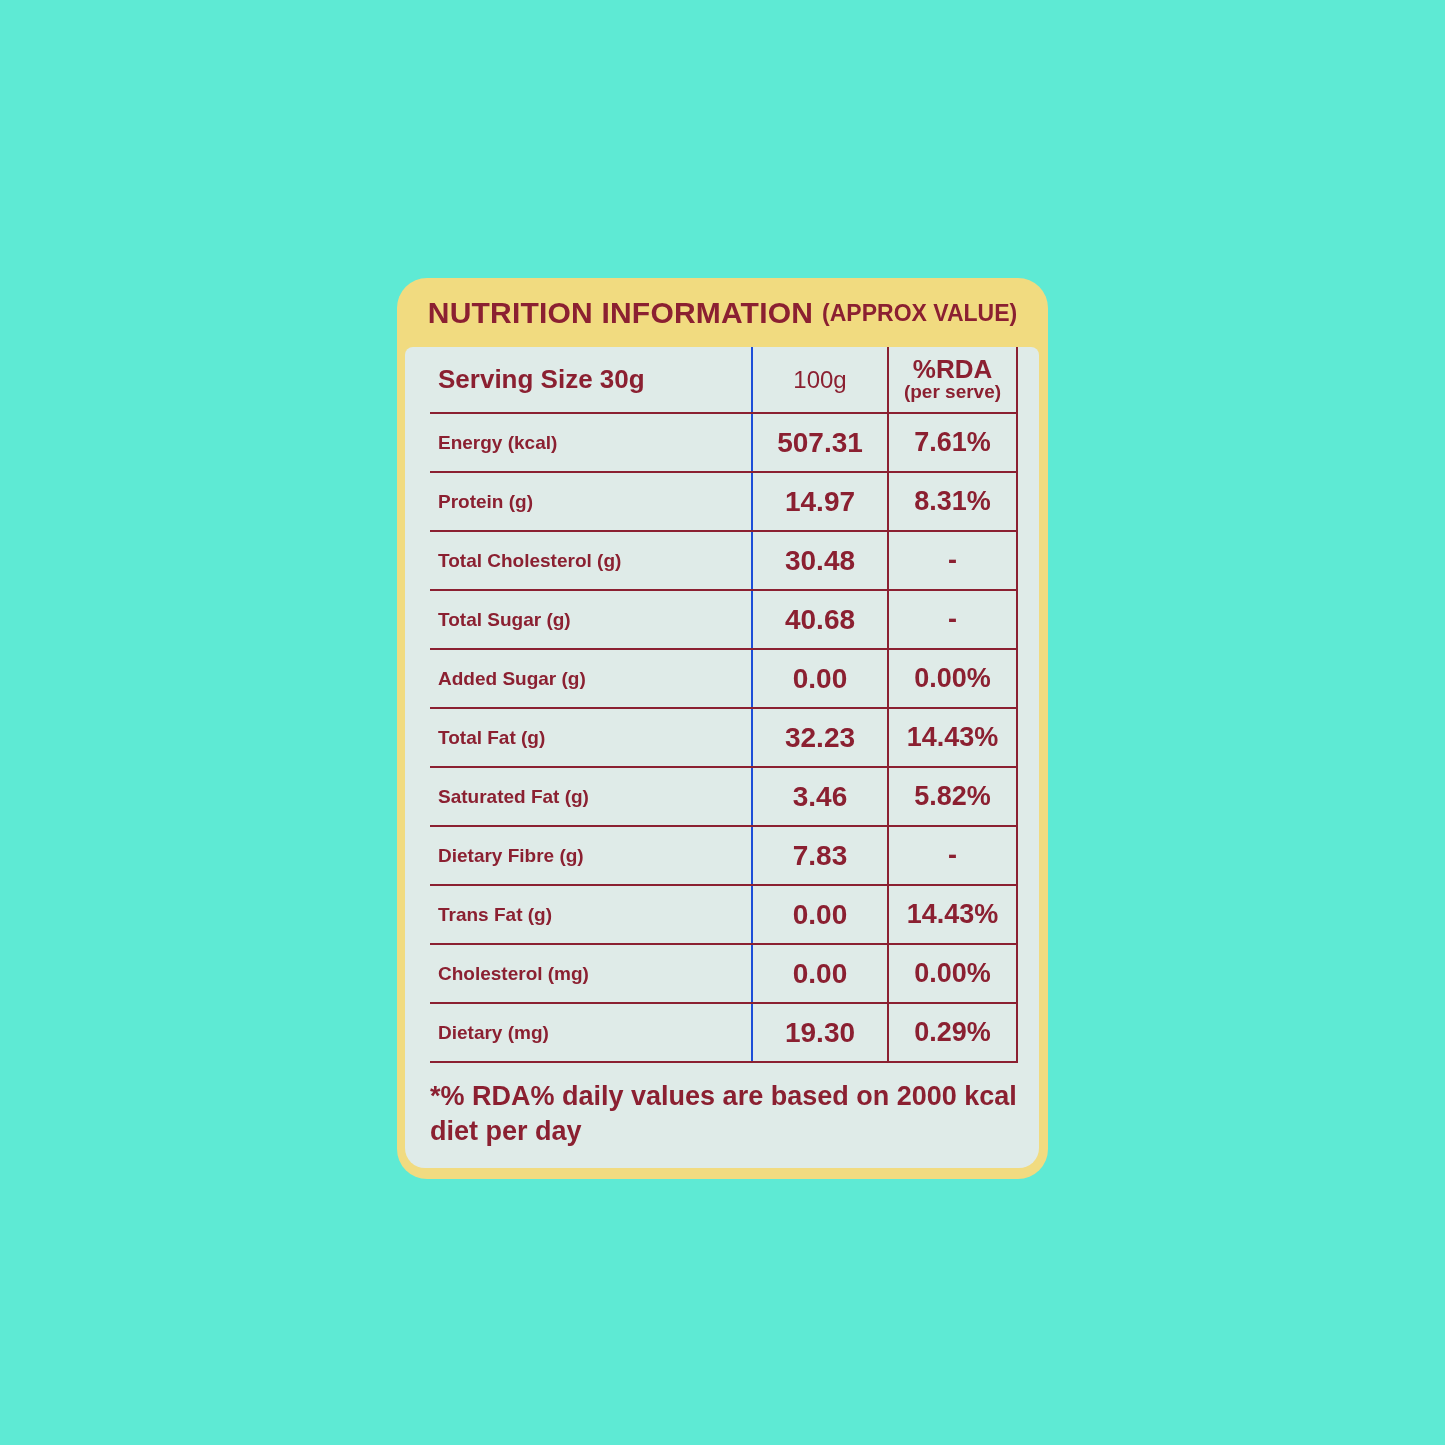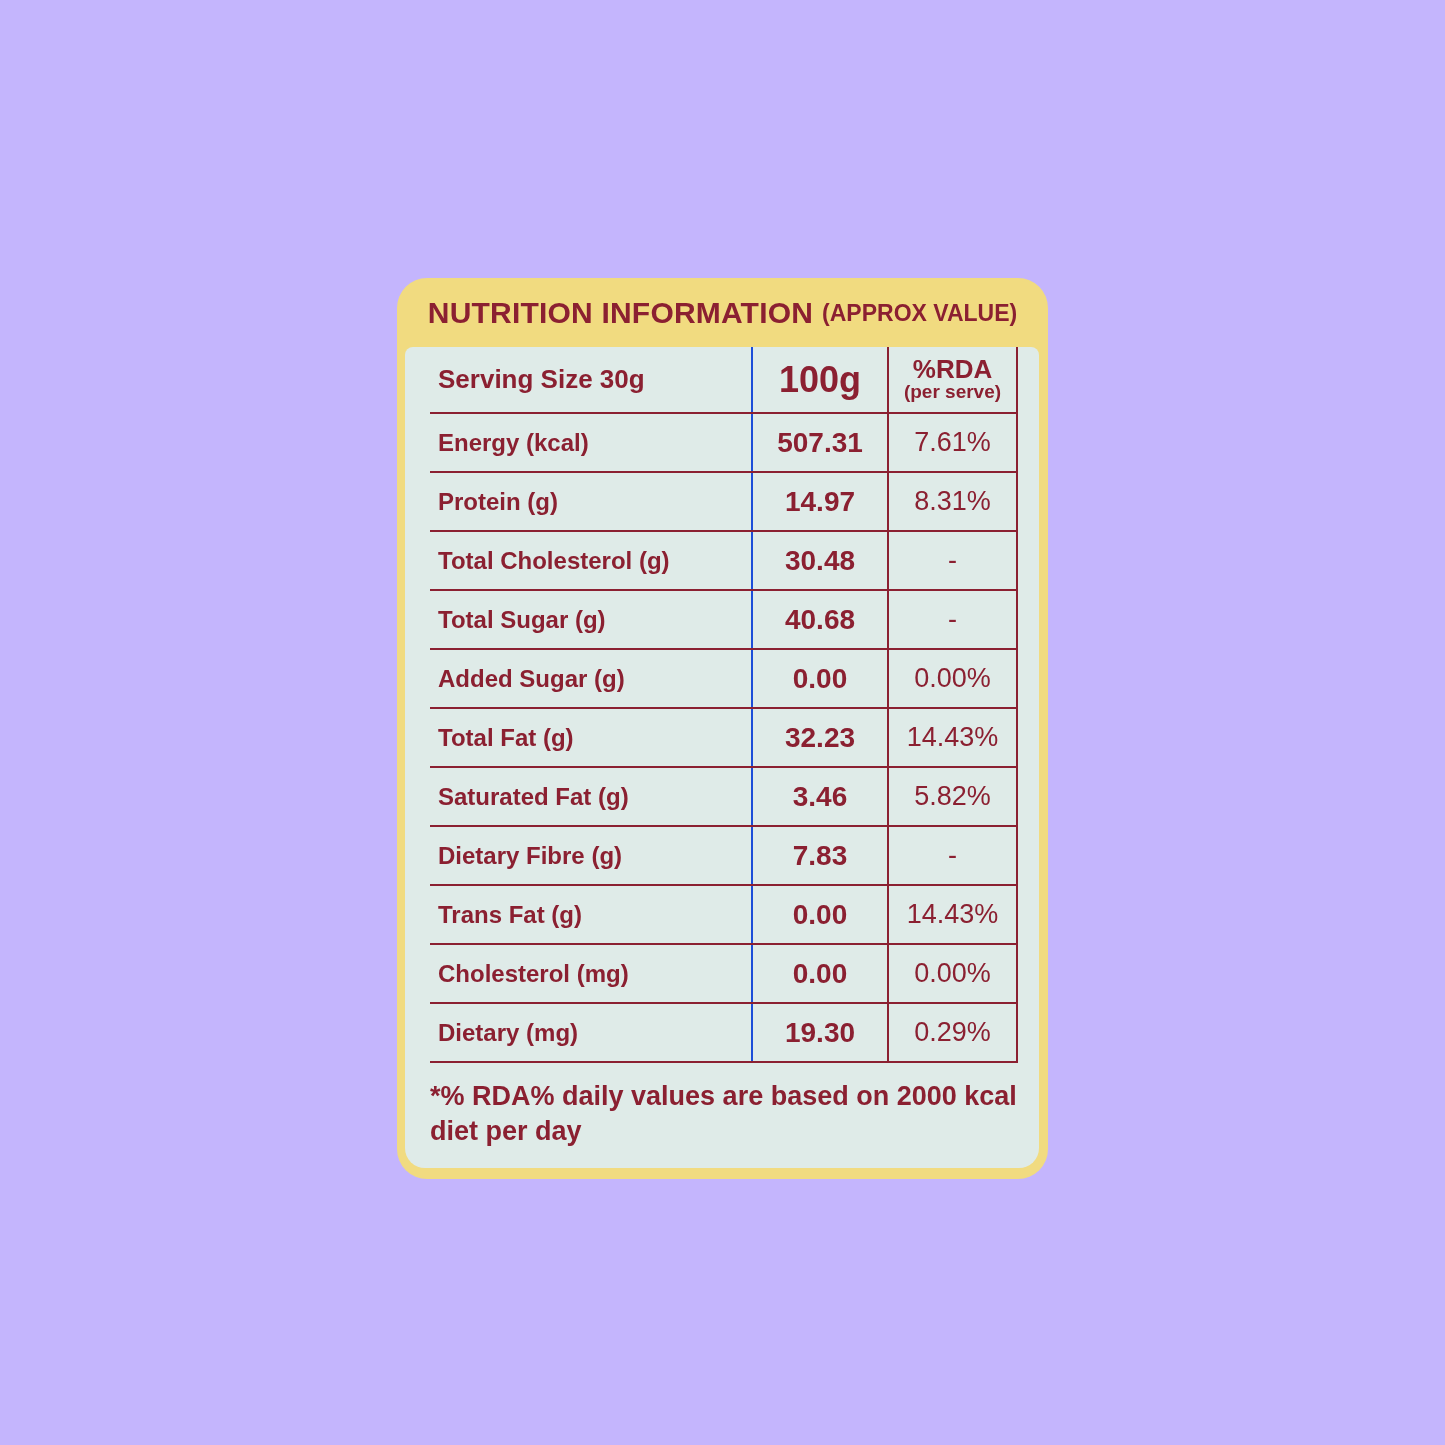--- a/index.html
+++ b/index.html
@@ -5,21 +5,21 @@
   html, body {
     margin: 0;
     padding: 0;
     background: #ffffff;
     font-family: "Liberation Sans", sans-serif;
   }
   .canvas {
     position: relative;
     width: 1445px;
     height: 1445px;
-    background: #c4b5fd;
+    background: #5eead4;
     overflow: hidden;
   }
   .card {
     position: absolute;
     left: 397px;
     top: 278px;
     width: 651px;
     height: 901px;
     background: #F1DB80;
     border-radius: 30px;
@@ -87,45 +87,45 @@
     text-align: center;
   }
   tr.header-row { height: 66px; }
   tr.data-row   { height: 59px; }
   .hdr-label {
     font-size: 26px;
     font-weight: 700;
     padding-left: 14px;
   }
   .hdr-val {
-    font-size: 36px;
-    font-weight: 700;
+    font-size: 24px;
+    font-weight: 400;
   }
   .hdr-rda-main {
     font-size: 26px;
     font-weight: 700;
     line-height: 1.0;
   }
   .hdr-rda-sub {
     font-size: 19px;
     font-weight: 700;
     line-height: 1.1;
   }
   td.cell-label {
-    font-size: 24px;
+    font-size: 19px;
     font-weight: 700;
     margin-left: 33px;
   }
   td.cell-val {
     font-size: 28px;
     font-weight: 700;
   }
   td.cell-rda {
     font-size: 27px;
-    font-weight: 400;
+    font-weight: 700;
   }
   .footnote {
     color: #8B2031;
     font-size: 27px;
     font-weight: 700;
     margin: 16px 20px 0 25px;
     max-width: 600px;
     line-height: 1.3;
   }
 </style>

